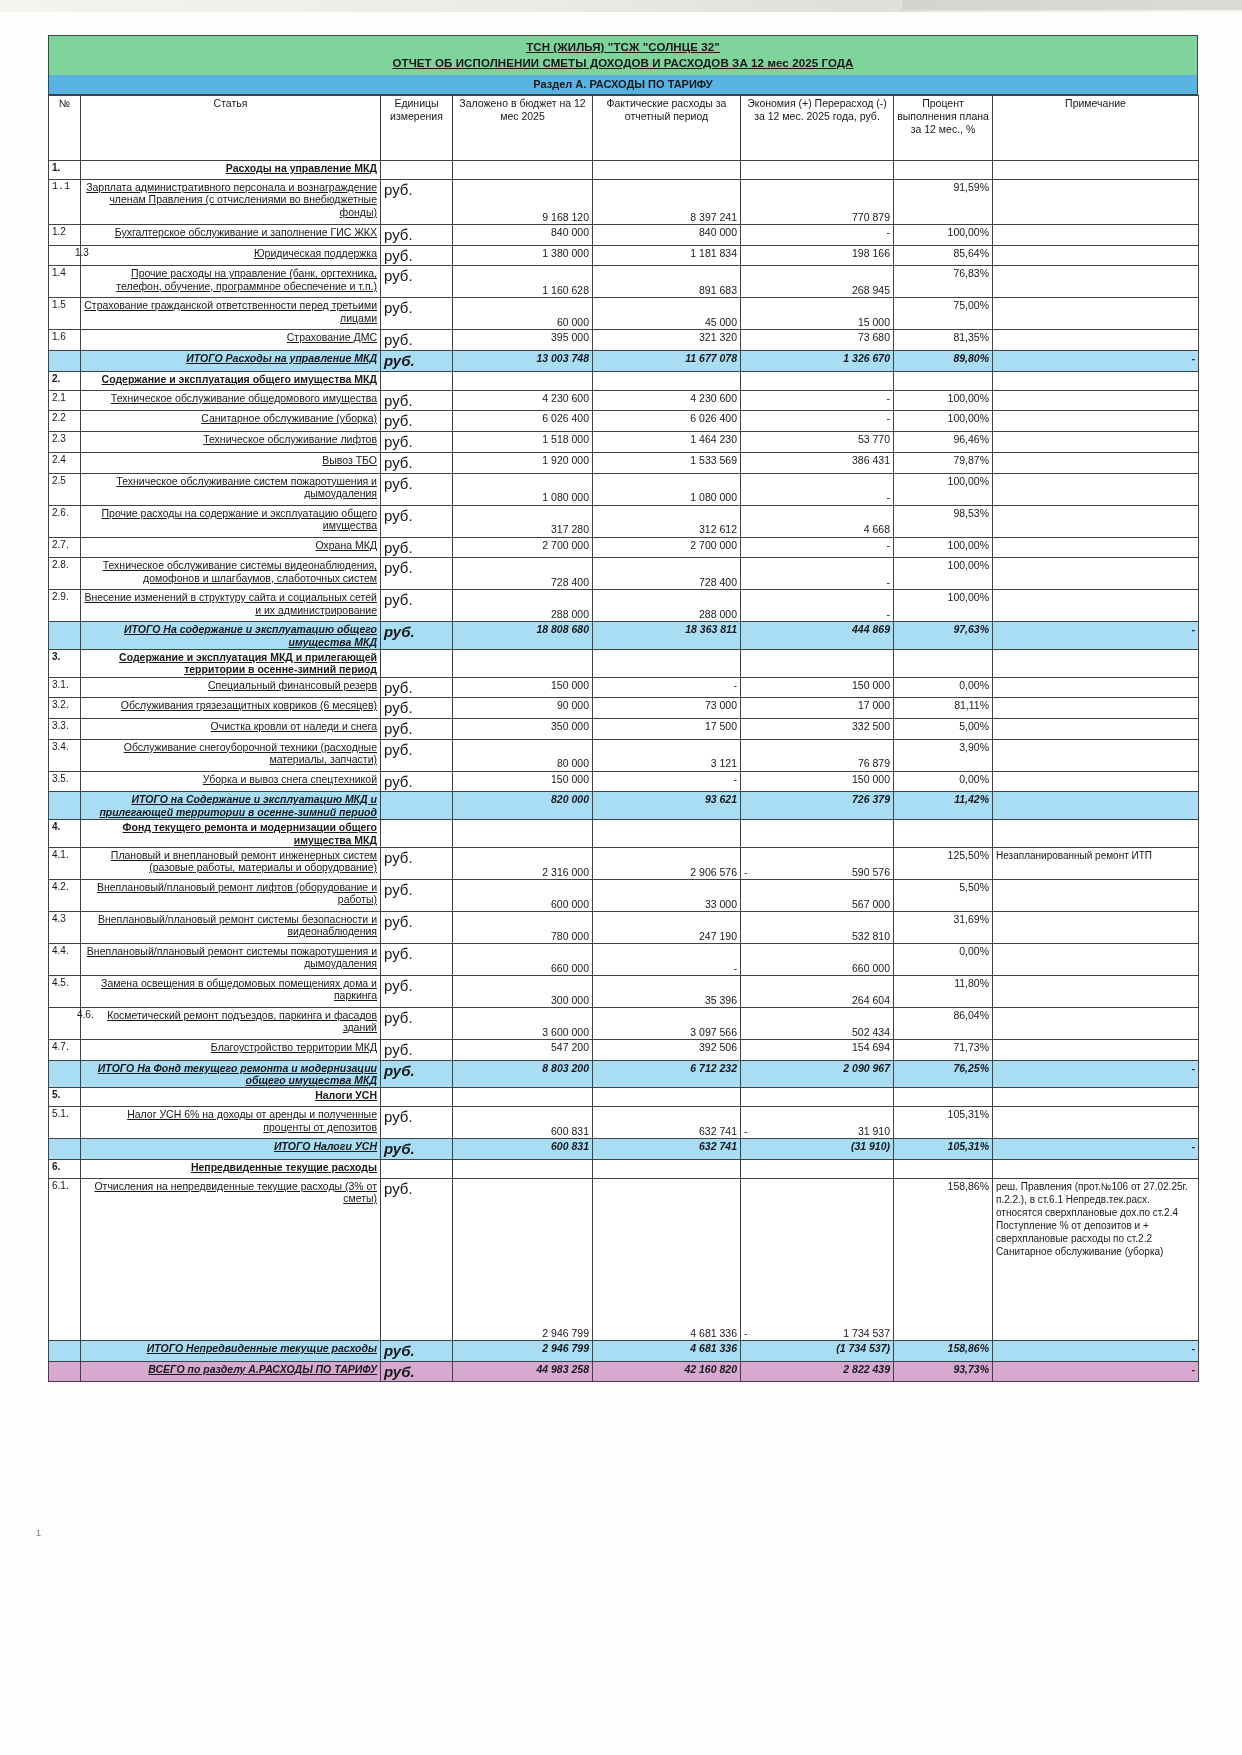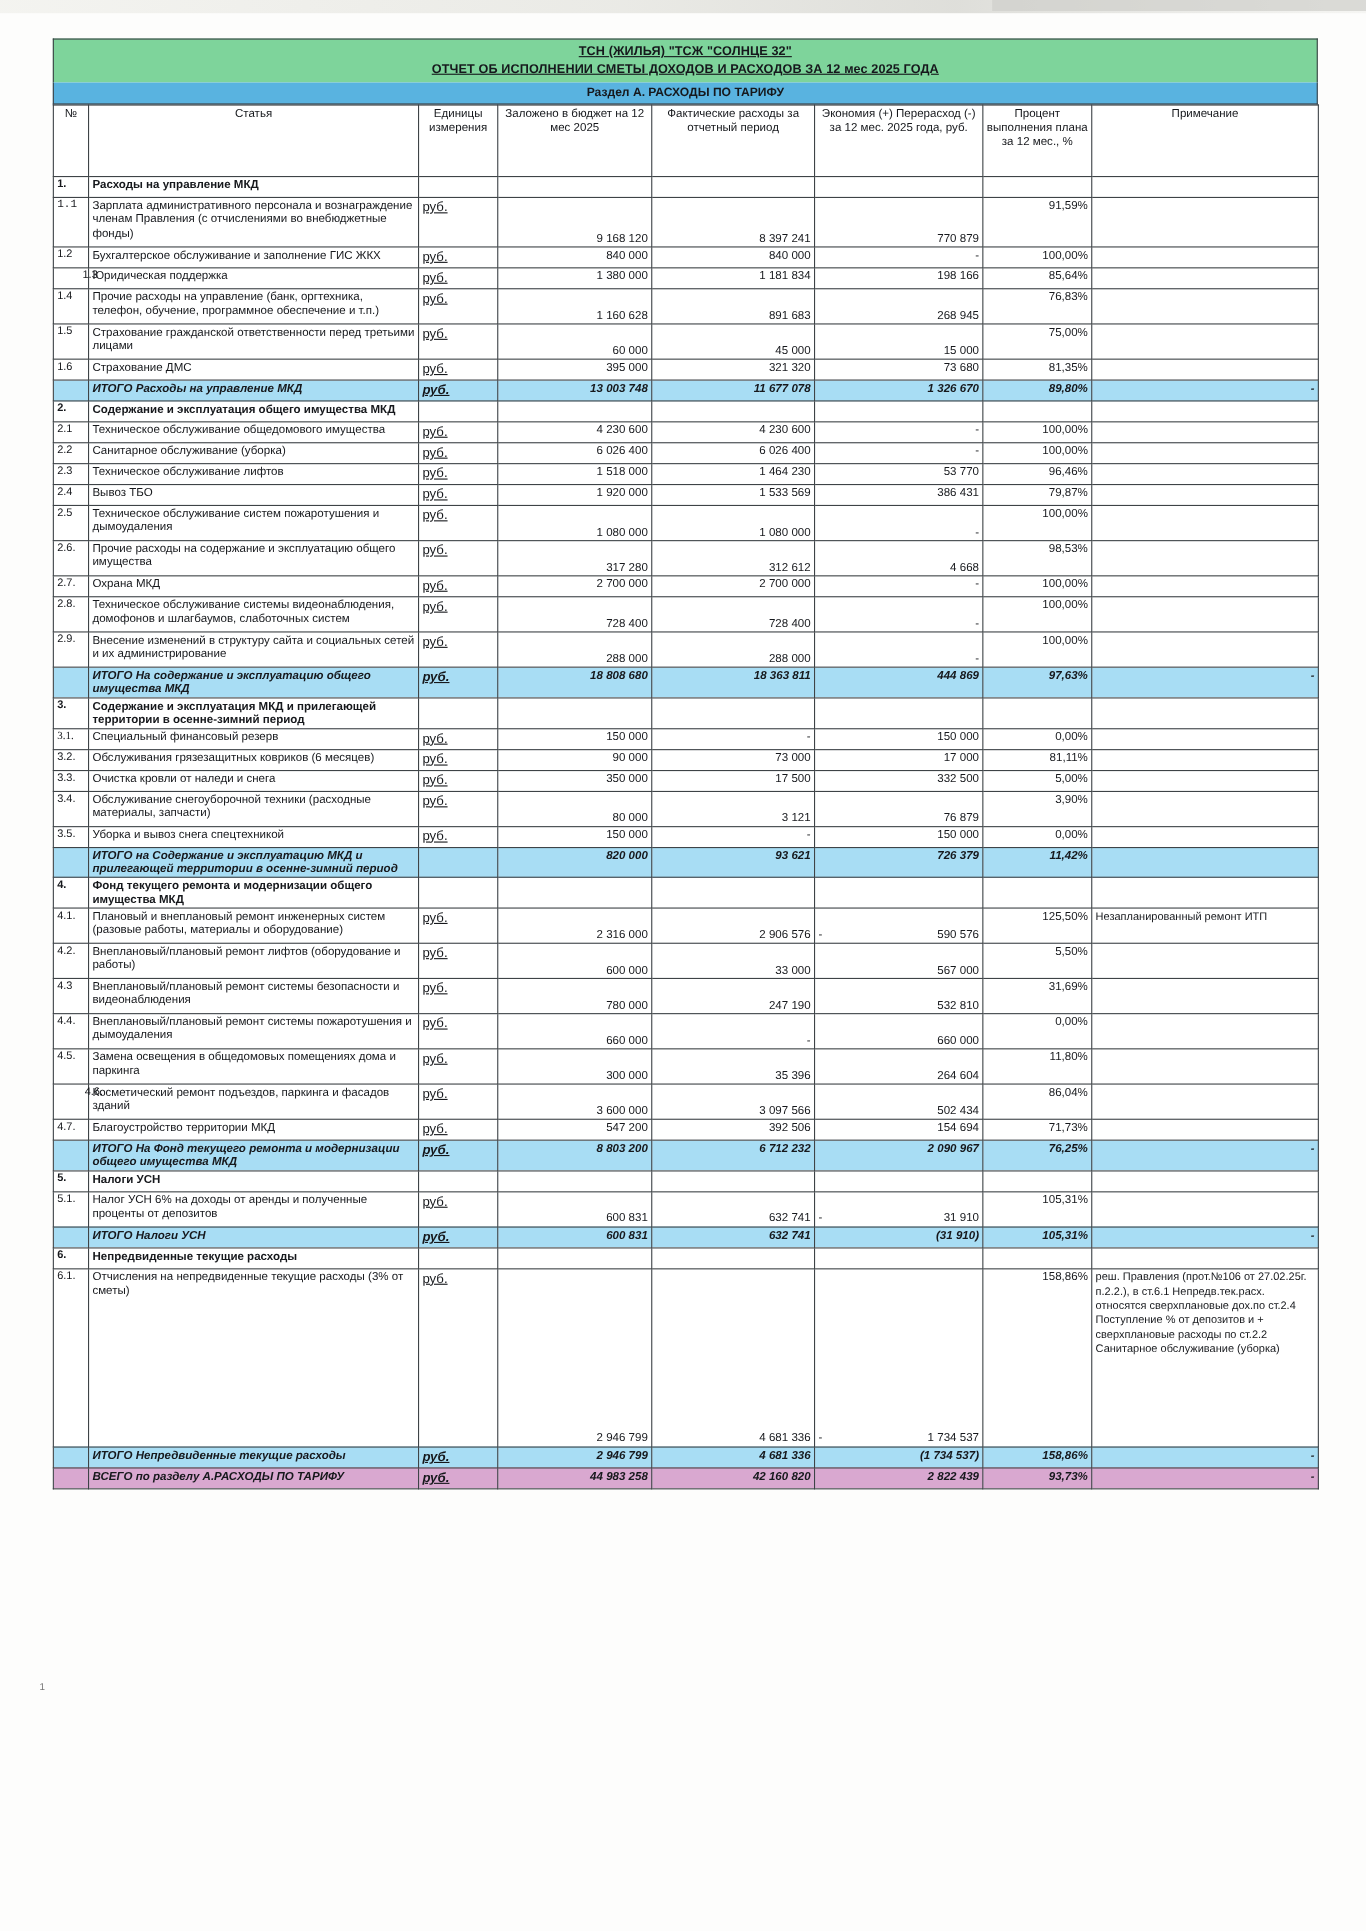--- a/index.html
+++ b/index.html
@@ -95,22 +95,22 @@
   thead th {
     text-align: center;
     vertical-align: middle;
     font-weight: 400;
     font-size: 10.5px;
     height: 62px;
     padding: 2px 3px;
     line-height: 1.22;
   }
   td.n      { text-align: left;  font-size: 10px; white-space: nowrap; }
-  td.item   { text-align: left;  font-size: 10.5px; }
-  td.unit   { text-align: left;  font-size: 12px; text-decoration: underline; }
+  td.item   { text-align: right;  font-size: 10.5px; text-decoration: underline; }
+  td.unit   { text-align: left;  font-size: 15px; }
   td.val    { text-align: right; font-size: 10.5px; white-space: nowrap; }
   td.pct    { text-align: right; font-size: 10.5px; white-space: nowrap; }
   td.note   { text-align: left;  font-size: 10px; line-height: 1.3; }
 
   tr.grp td { font-weight: 700; }
   tr.grp td.item { font-weight: 700; }
 
   tr.total td {
     background: #a8ddf4;
     font-style: italic;
@@ -374,21 +374,21 @@
             <td class="n" style="height: 16px;">3.</td>
             <td class="item">Содержание и эксплуатация МКД и прилегающей территории в осенне-зимний период</td>
             <td class="unit"></td>
             <td class="val"></td>
             <td class="val"></td>
             <td class="val"></td>
             <td class="pct"></td>
             <td class="note"></td>
           </tr>
           <tr>
-            <td class="n" style="height: 16px; font-family: Liberation Serif, serif;">3.1.</td>
+            <td class="n" style="height: 16px;">3.1.</td>
             <td class="item">Специальный финансовый резерв</td>
             <td class="unit">руб.</td>
             <td class="val">150 000</td>
             <td class="val">-</td>
             <td class="val">150 000</td>
             <td class="pct">0,00%</td>
             <td class="note"></td>
           </tr>
           <tr>
             <td class="n" style="height: 16px;">3.2.</td>

